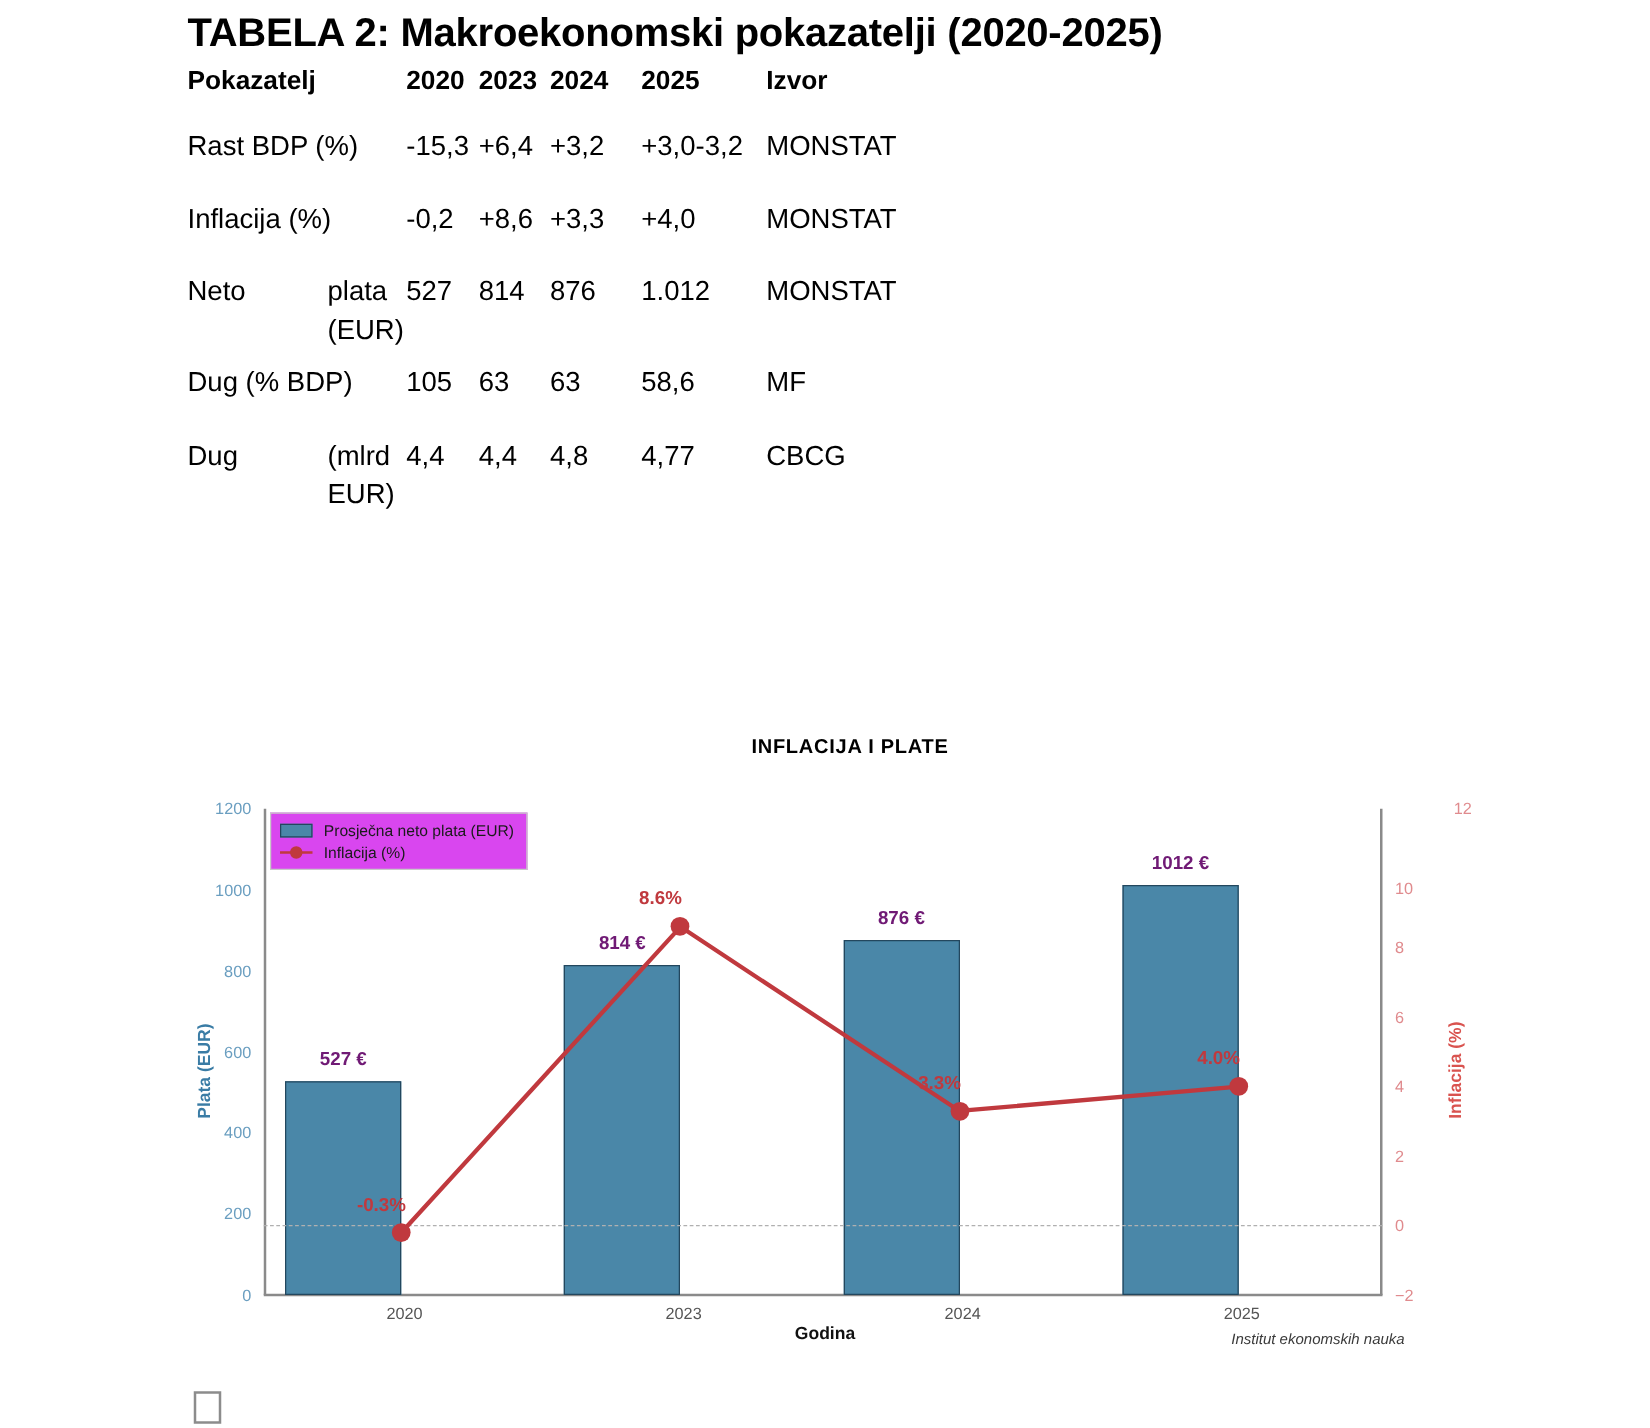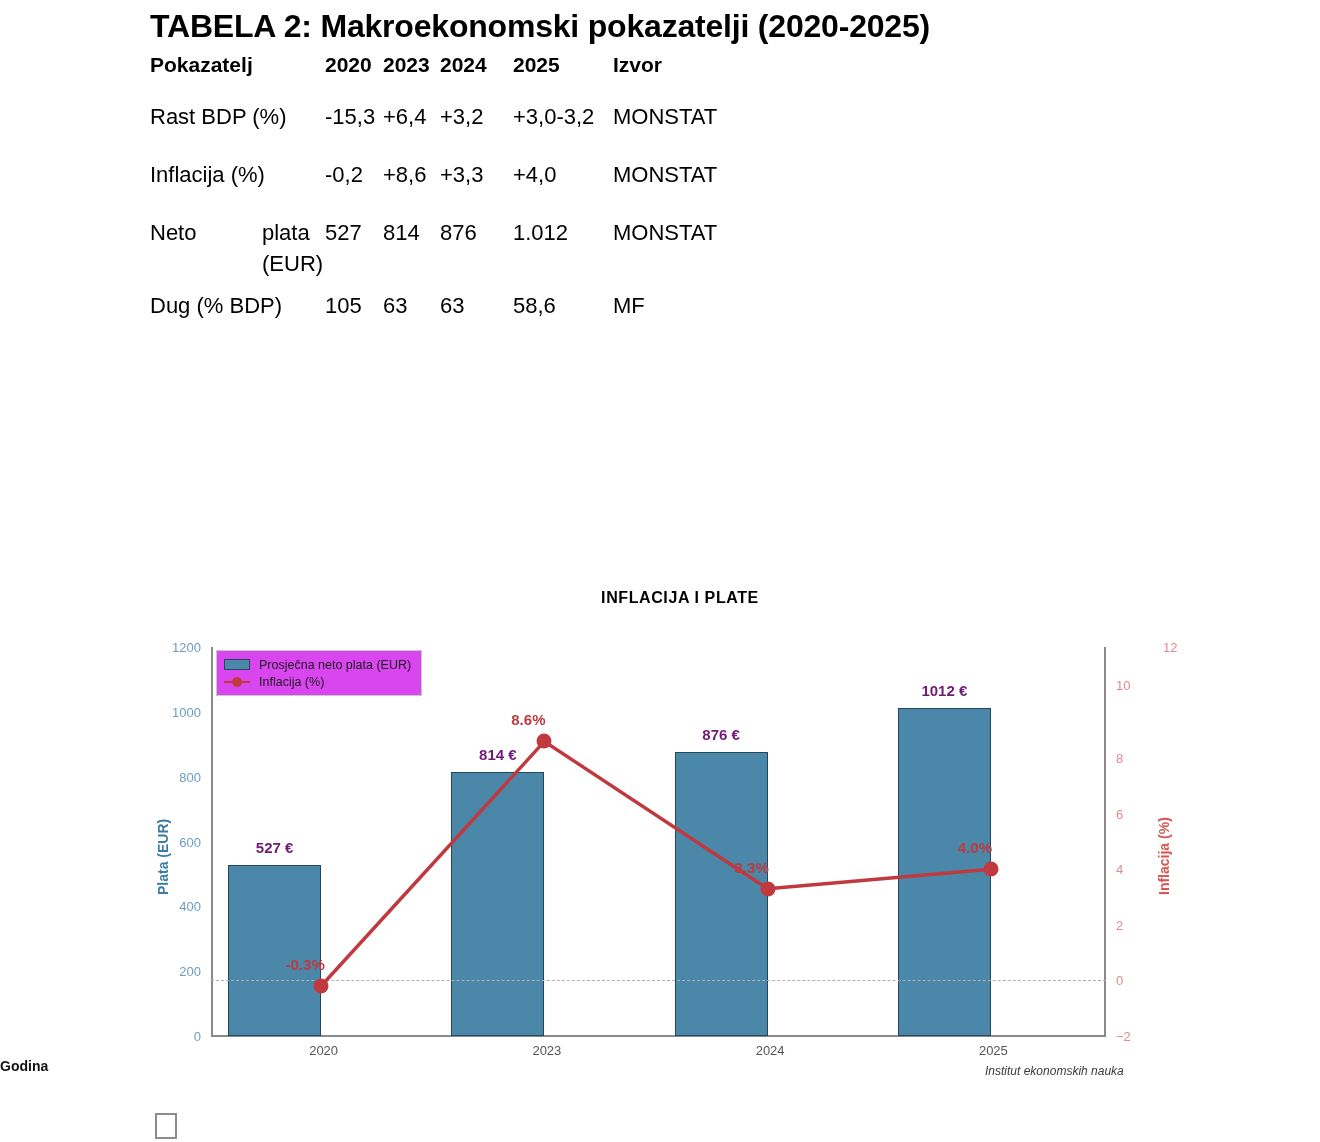--- a/index.html
+++ b/index.html
@@ -60,21 +60,21 @@
   .pt-label{position:absolute;font-size:15px;font-weight:bold;color:#c0393e;
       transform:translate(-50%,-50%);white-space:nowrap;}
   #lineSvg{position:absolute;left:0;top:0;width:893px;height:389px;overflow:visible;}
 
   #ylabel-left{position:absolute;left:155px;top:320px;font-size:14px;
       font-weight:bold;color:#3a7ca5;
       transform:rotate(-90deg);transform-origin:left top;white-space:nowrap;}
   #ylabel-right{position:absolute;left:1156px;top:320px;font-size:14px;
       font-weight:bold;color:#d9534f;
       transform:rotate(-90deg);transform-origin:left top;white-space:nowrap;}
-  #xlabel{position:absolute;left:0;top:483px;width:1320px;text-align:left;
+  #xlabel{position:absolute;left:0;top:483px;width:1320px;text-align:center;
       font-size:14px;font-weight:bold;color:#111;}
   #chart-credit{position:absolute;left:985px;top:489px;font-size:12px;
       font-style:italic;color:#3a3a3a;white-space:nowrap;}
 
   
   #legend{position:absolute;left:216px;top:75px;background:#d946ef;
       border:1px solid #c8c8c8;padding:5px 10px 5px 7px;}
   .leg-row{display:flex;align-items:center;height:17px;}
   .leg-swatch-bar{width:26px;height:11px;background:#4a87a8;
       border:1.4px solid #23475e;box-sizing:border-box;margin-right:9px;}
@@ -153,20 +153,33 @@
               <span class="ind-a">Dug (% BDP)</span>
               <span class="ind-b"></span>
             </div>
           </td>
           <td class="c-y0">105</td>
           <td class="c-y1">63</td>
           <td class="c-y2">63</td>
           <td class="c-y3">58,6</td>
           <td class="c-src">MF</td>
         </tr>
+        <tr class="datarow tall">
+          <td class="c-ind">
+            <div class="ind-wrap">
+              <span class="ind-a">Dug</span>
+              <span class="ind-b">(mlrd EUR)</span>
+            </div>
+          </td>
+          <td class="c-y0">4,4</td>
+          <td class="c-y1">4,4</td>
+          <td class="c-y2">4,8</td>
+          <td class="c-y3">4,77</td>
+          <td class="c-src">CBCG</td>
+        </tr>
       </tbody>
   </table>
 </div>
 
 <div id="chart">
 
   <div id="chart-titles">
     <div id="chart-title">INFLACIJA I PLATE</div>
   </div>
 
@@ -189,21 +202,21 @@
         <div class="ytick-l" style="top: 64.8333px;">1000</div>
         <div class="ytick-l" style="top: 0px;">1200</div>
       </div>
     <div id="ticks-right">
         <div class="ytick-r" style="top: 389px;">−2</div>
         <div class="ytick-r" style="top: 333.429px;">0</div>
         <div class="ytick-r" style="top: 277.857px;">2</div>
         <div class="ytick-r" style="top: 222.286px;">4</div>
         <div class="ytick-r" style="top: 166.714px;">6</div>
         <div class="ytick-r" style="top: 111.143px;">8</div>
-        <div class="ytick-r" style="top: 38px;">10</div>
+        <div class="ytick-r" style="top: 64px;">10</div>
         <div class="ytick-r" style="top: 0px; margin-left: 47px;">12</div>
       </div>
     <div id="ticks-x">
         <div class="xtick" style="left: 111.625px;">2020</div>
         <div class="xtick" style="left: 334.875px;">2023</div>
         <div class="xtick" style="left: 558.125px;">2024</div>
         <div class="xtick" style="left: 781.375px;">2025</div>
       </div>
 
     <div id="bars">

